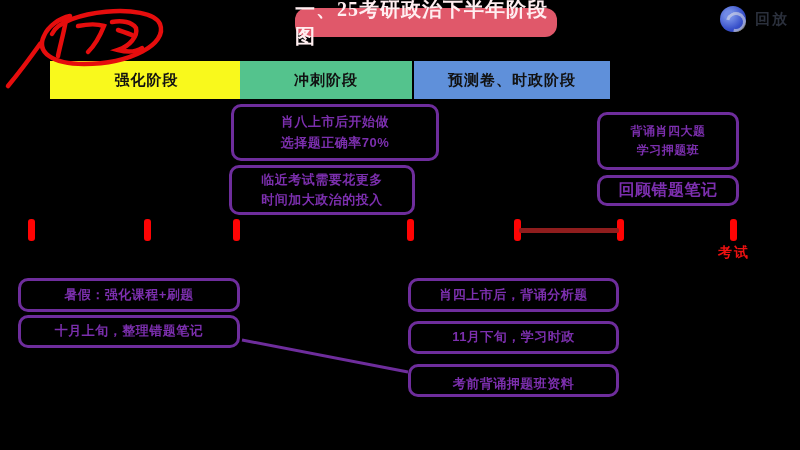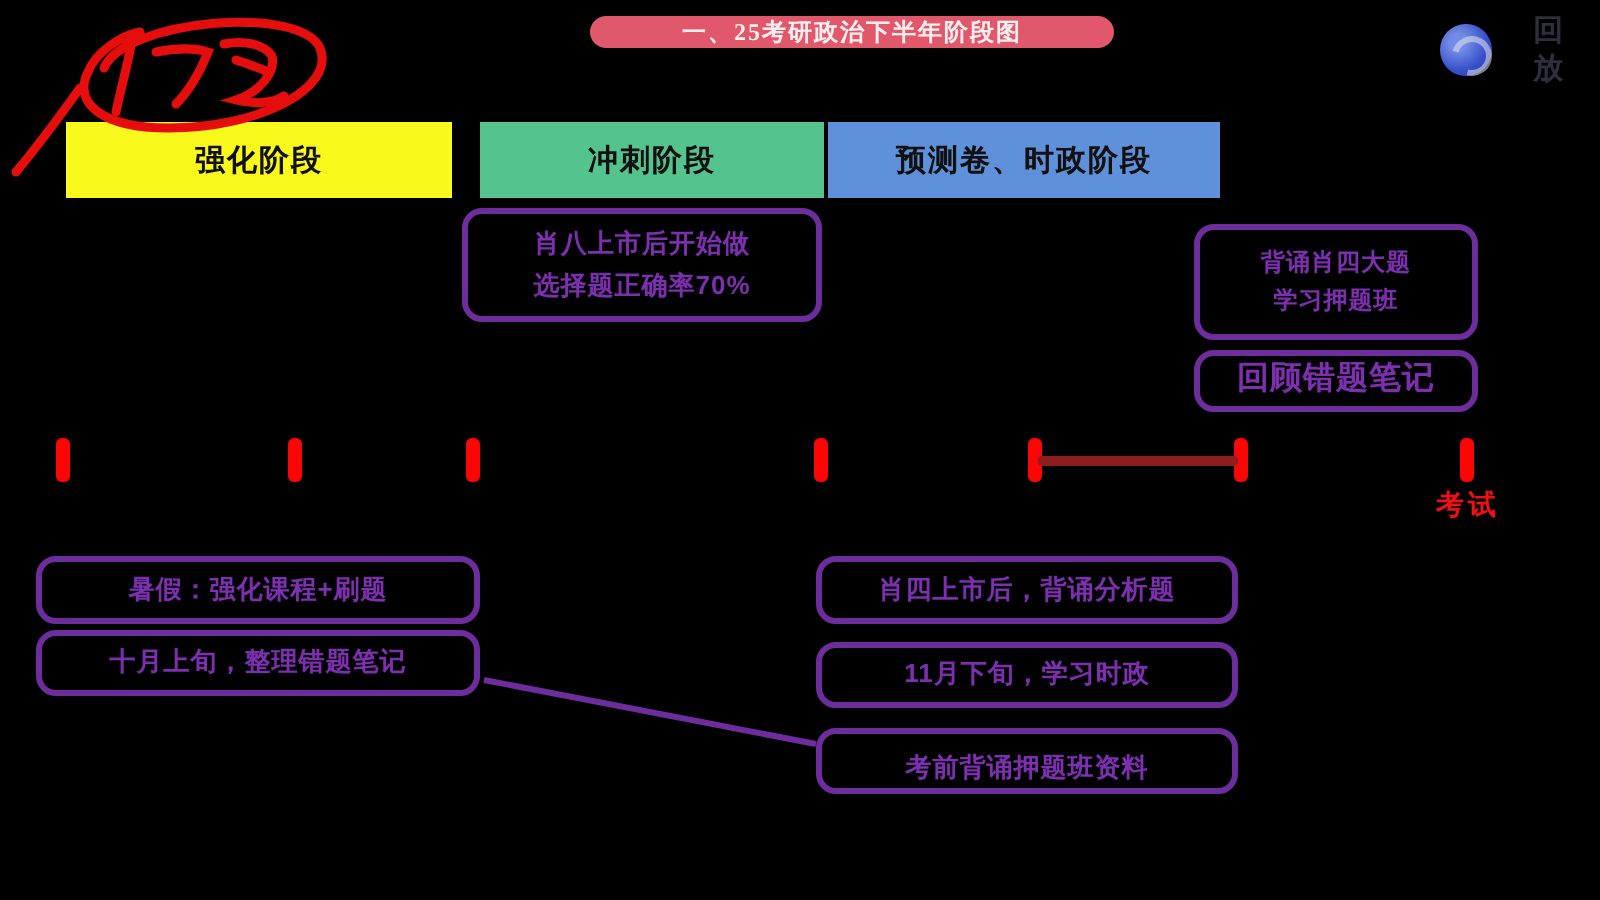--- a/index.html
+++ b/index.html
@@ -2,53 +2,53 @@
 <html><head>
 <meta charset="utf-8">
 <style>
   * { margin:0; padding:0; box-sizing:border-box; }
   html,body { background:#000; }
   .canvas {
     position:relative; width:800px; height:450px; background:#000;
     overflow:hidden; font-family:"Liberation Sans", sans-serif;
   }
   .title-banner {
-    position:absolute; left:295px; top:8px; width:262px; height:16px;
+    position:absolute; left:295px; top:8px; width:262px; height:29px;
     background:#e0586a; color:#ffeef0; display:flex; align-items:center; justify-content:center;
-    font-family:"Liberation Serif", serif; font-weight:bold; font-size:12px; letter-spacing:1px;border-radius:12px;
+    font-family:"Liberation Serif", serif; font-weight:bold; font-size:20px; letter-spacing:1px;border-radius:12px;
   }
-  .watermark { position:absolute; left:720px; top:6px; display:flex; align-items:center; gap:21px; }
+  .watermark { position:absolute; left:720px; top:6px; display:flex; align-items:center; gap:9px; }
   .wm-logo {
     width:26px; height:26px; border-radius:50%;
     background:radial-gradient(circle at 35% 35%, #7f9bff 0 18%, #3d58e0 60%, #2c3fb0 100%);
     position:relative; opacity:0.9;
   }
   .wm-logo::after {
     content:""; position:absolute; left:6px; top:6px; width:14px; height:14px;
     border:3px solid rgba(255,255,255,0.55); border-left-color:transparent; border-radius:50%;
     transform:rotate(-30deg);
   }
   .wm-text { color:#2b303c; font-size:15px; font-weight:bold; letter-spacing:2px; }
 
   .phase-bar {
     position:absolute; top:61px; height:38px; display:flex; align-items:center; justify-content:center;
     color:#111; font-weight:bold; font-size:15px; letter-spacing:1px;
   }
-  .p0 { left:33px;  width:193px; }
+  .p0 { left:50px;  width:193px; }
   .p1 { left:240px; width:172px; }
   .p2 { left:414px; width:196px; }
   .p3 { left:612px; width:123px; }
 
   .pbox {
     position:absolute; border:3px solid #6e2d9c; border-radius:10px; background:transparent;
     color:#7c2fae; font-weight:bold; display:flex; flex-direction:column;
     align-items:center; justify-content:center; text-align:center;
     font-size:13px; line-height:1.55; letter-spacing:0.5px;
   }
-  .boxA { left:231px; top:104px; width:180px; height:57px; }
+  .boxA { left:231px; top:104px; width:208px; height:57px; }
   .boxB { left:229px; top:165px; width:186px; height:50px; }
   .boxC { left:597px; top:112px; width:142px; height:58px; font-size:12px; }
   .boxD { left:597px; top:175px; width:142px; height:31px; font-size:16px; }
   .boxE { left:18px;  top:278px; width:222px; height:34px; }
   .boxF { left:18px;  top:315px; width:222px; height:33px; }
   .boxG { left:408px; top:278px; width:211px; height:34px; }
   .boxH { left:408px; top:321px; width:211px; height:33px; }
   .boxI { left:408px; top:364px; width:211px; height:33px;justify-content:flex-end; }
 
   .tick {
@@ -76,20 +76,24 @@
     <div class="wm-text">回放</div>
   </div>
 
   <div class="phase-bar p0" style="background:#f9f91c">强化阶段</div>
   <div class="phase-bar p1" style="background:#54c38d">冲刺阶段</div>
   <div class="phase-bar p2" style="background:#5f90da">预测卷、时政阶段</div>
 
   <div class="pbox boxA">
     <span>肖八上市后开始做</span>
     <span>选择题正确率70%</span>
+  </div>
+  <div class="pbox boxB">
+    <span>临近考试需要花更多</span>
+    <span>时间加大政治的投入</span>
   </div>
 
   <div class="pbox boxC">
     <span>背诵肖四大题</span>
     <span>学习押题班</span>
   </div>
   <div class="pbox boxD">
     <span>回顾错题笔记</span>
   </div>
 

